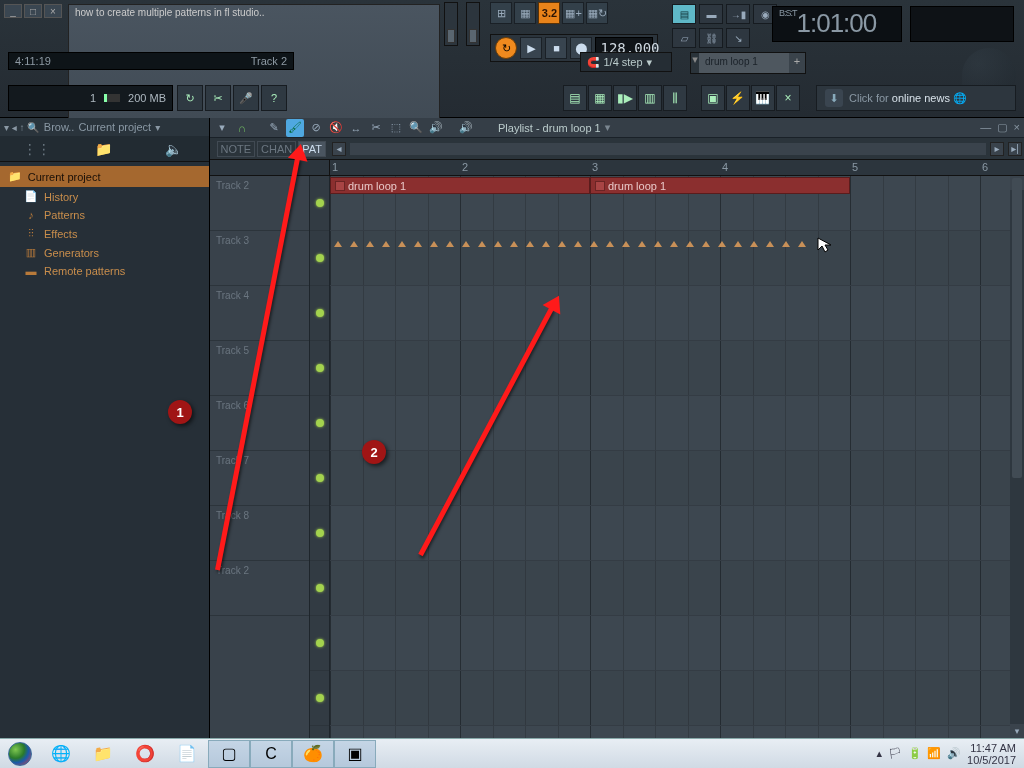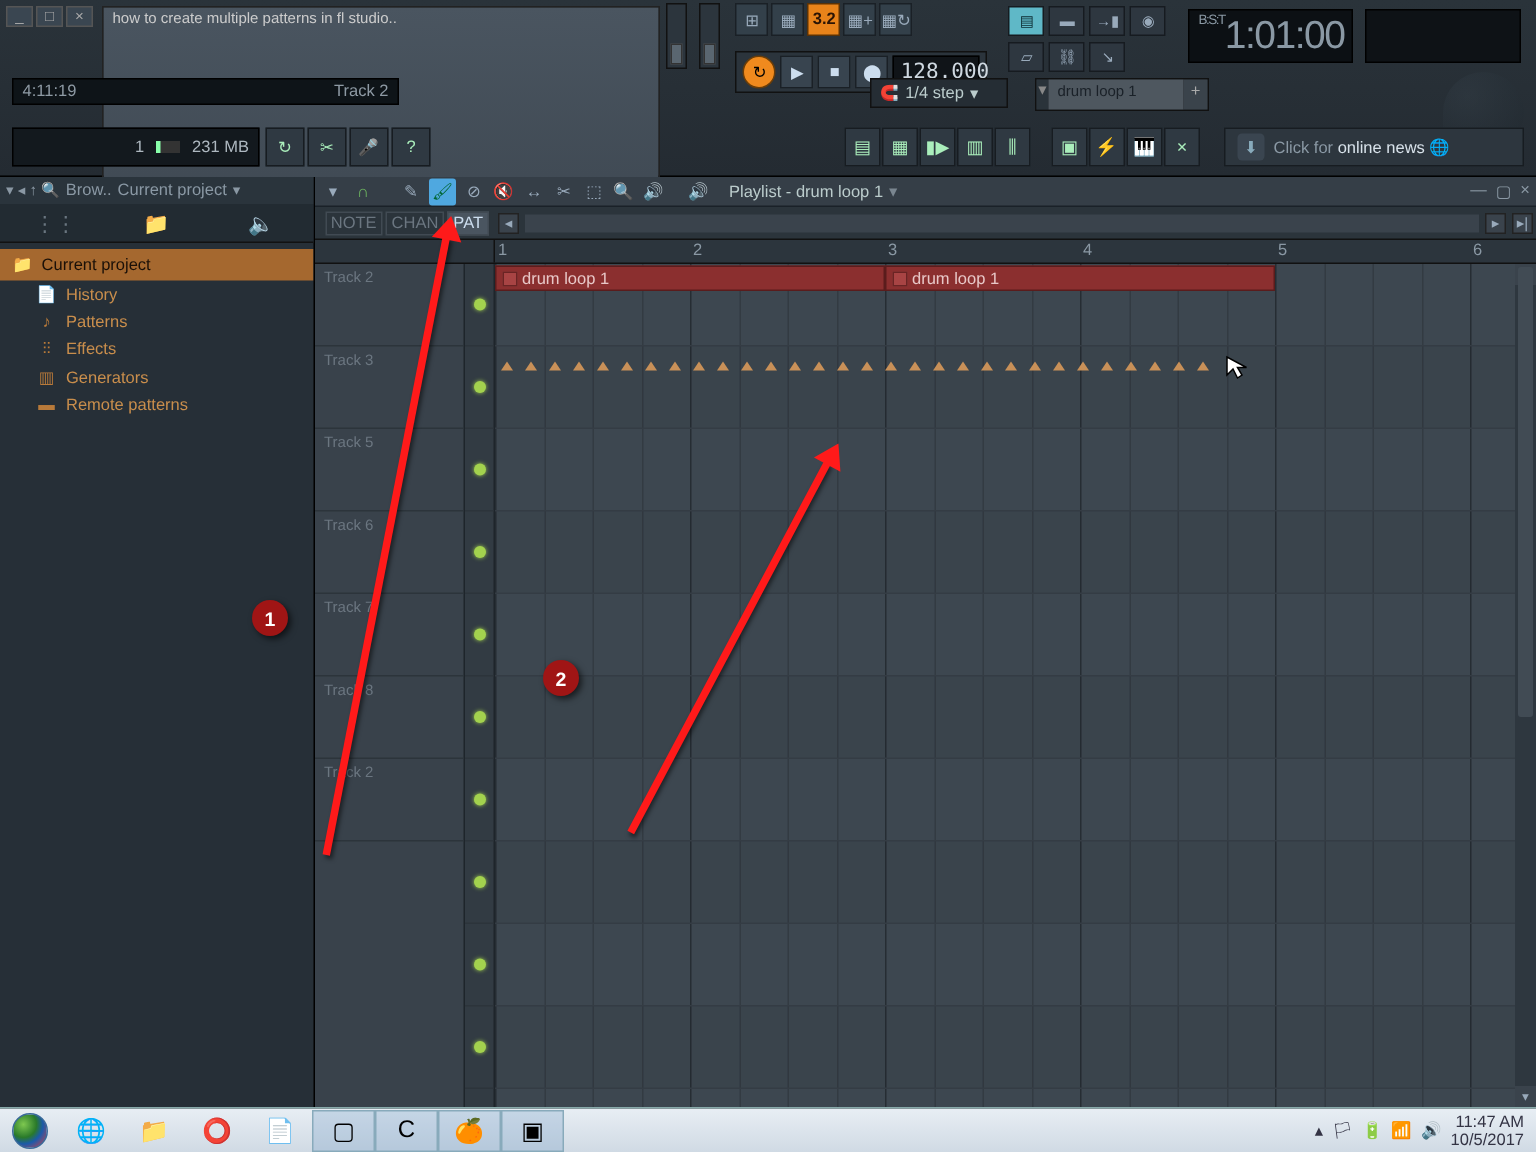--- a/index.html
+++ b/index.html
@@ -17,24 +17,24 @@
 .tcluster{display:flex;gap:2px;margin:2px 0 0 6px}
 .tcluster .btn{width:22px;height:22px;background:#33404a;border:1px solid #1a2026;display:flex;align-items:center;justify-content:center;color:#9ab}
 .orange{background:#e8831a!important;color:#2a1405!important;font-weight:bold;border:1px solid #5a3206!important}
 .play-box{display:flex;align-items:center;background:#2b343c;border:1px solid #111;height:28px;margin:10px 0 0 6px;padding:0 4px;gap:3px}
 .play-box .circ{width:22px;height:22px;border-radius:50%;background:#f08a1e;border:1px solid #6a3d08;display:flex;align-items:center;justify-content:center}
 .play-box .pbtn{width:22px;height:22px;background:#38444f;border:1px solid #1a2026;display:flex;align-items:center;justify-content:center;color:#cde}
 .tempo{width:58px;height:22px;background:#101418;border:1px solid #000;color:#cfd8e0;text-align:right;padding:2px 4px;font-family:monospace;font-size:14px}
 .micro{display:flex;gap:3px;margin:4px 0 0 8px}
 .micro .mb{width:24px;height:20px;background:#2e3740;border:1px solid #161b20;display:flex;align-items:center;justify-content:center;color:#9ab;font-size:10px}
 .cyan{background:#5fb8c7!important;color:#0c2a30!important}
-.timedisp{position:absolute;right:122px;top:6px;width:110px;height:36px;background:#0c1014;border:1px solid #000;color:#d8e2ea;font-family:'Courier New',monospace;font-size:26px;text-align:center;padding:1px 6px;letter-spacing:-1px}
+.timedisp{position:absolute;right:122px;top:6px;width:130px;height:36px;background:#0c1014;border:1px solid #000;color:#d8e2ea;font-family:'Courier New',monospace;font-size:26px;text-align:left;padding:1px 6px;letter-spacing:-1px}
 .timedisp span{font-size:9px;vertical-align:top;color:#8a98a4}
 .vis-box{position:absolute;right:10px;top:6px;width:104px;height:36px;background:#0e1216;border:1px solid #000}
-.hint-bar{position:absolute;left:8px;top:52px;width:258px;height:18px;background:#0e1418;border:1px solid #000;color:#8e9aa4;padding:2px 6px;display:flex;justify-content:space-between}
+.hint-bar{position:absolute;left:8px;top:52px;width:286px;height:18px;background:#0e1418;border:1px solid #000;color:#8e9aa4;padding:2px 6px;display:flex;justify-content:space-between}
 .fl-logo{position:absolute;right:8px;top:48px;width:54px;height:54px;opacity:.3}
 .fl-logo::before{content:"";position:absolute;inset:0;background:radial-gradient(circle at 30% 30%,#3a4650,#1a2228);border-radius:50% 50% 50% 10%}
 .snap-box{position:absolute;left:580px;top:52px;width:92px;height:20px;background:#252d34;border:1px solid #111;color:#bcc;padding:2px 6px;display:flex;align-items:center;gap:4px}
 .snap-box::before{content:"🧲";font-size:10px}
 .pattern-sel{position:absolute;left:690px;top:52px;width:116px;height:22px;background:#1e2429;border:1px solid #111;display:flex}
 .pattern-sel .lbl{flex:1;background:#4e575f;color:#1a2128;padding:3px 6px;font-size:10px}
 .pattern-sel .plus{width:16px;background:#3a434b;color:#aaa;text-align:center;padding:2px}
 .row3{position:absolute;left:8px;top:82px;right:8px;height:32px;display:flex;align-items:center;gap:4px}
 .cpu-mem{width:165px;height:26px;background:#13191e;border:1px solid #000;display:flex;align-items:center;justify-content:flex-end;gap:8px;padding:0 6px;color:#aeb8c0;font-family:monospace;font-size:10px}
 .cpu-mem .bar{width:16px;height:8px;background:#333;position:relative}
@@ -55,21 +55,21 @@
 .br-icons .bic{width:24px;text-align:center;font-size:14px}
 .tree{flex:1;padding:4px 0;overflow:hidden}
 .tree-root{display:flex;align-items:center;gap:6px;padding:4px 8px;background:#a5682f;color:#1a1008}
 .tree-root .fold{color:#d89038}
 .tree-item{display:flex;align-items:center;gap:6px;padding:3px 8px 3px 24px;color:#c98e4c}
 .tree-item .ico{color:#b87a3a;width:14px;text-align:center}
 .playlist{flex:1;background:#323b43;display:flex;flex-direction:column;position:relative}
 .pl-toolbar{height:20px;background:#353e47;display:flex;align-items:center;gap:4px;padding:0 4px;color:#9ab;border-bottom:1px solid #1a2128}
 .pl-toolbar .tb{width:16px;height:16px;display:flex;align-items:center;justify-content:center;font-size:11px;cursor:default}
 .pl-toolbar .paint-hl{background:#4fa8e0;color:#063;border-radius:2px;width:18px;height:18px}
-.pl-toolbar .title{margin-left:8px;color:#bcc}
+.pl-toolbar .title{margin-left:20px;color:#bcc}
 .pl-toolbar .wctl{margin-left:auto;display:flex;gap:6px;color:#8a98a4}
 .pl-sub{height:22px;background:#2b343b;display:flex;border-bottom:1px solid #111}
 .pl-sub .modes{width:120px;display:flex;align-items:flex-end;justify-content:flex-end;gap:2px;padding:2px 4px;color:#6b7680;font-size:8px}
 .pl-sub .modes .m{padding:1px 3px;border:1px solid #414a53}
 .pl-sub .modes .m.on{background:#4a5560;color:#cde}
 .pl-sub .ruler-sc{flex:1;display:flex;align-items:center}
 .pl-sub .sc{width:14px;height:14px;background:#3a434c;border:1px solid #222;color:#9ab;font-size:10px;text-align:center;margin:0 2px}
 .ruler{height:16px;background:#2c353d;display:flex;border-bottom:1px solid #111;position:relative}
 .ruler .trk-hdr{width:120px;border-right:1px solid #111}
 .ruler .ticks{flex:1;position:relative;color:#8a98a4;font-size:10px}
@@ -171,21 +171,21 @@
  <div class="pattern-sel">
   <div style="width:8px;background:#2a333a;color:#888;text-align:center">▾</div>
   <div class="lbl">drum loop  1</div>
   <div class="plus">+</div>
  </div>
  <div class="fl-logo"></div>
  <div class="row3">
   <div class="cpu-mem">
    <span>1</span>
         <div class="bar"></div>
-   <span>231 MB</span>
+   <span>200 MB</span>
   </div>
   <div class="ico-row">
    <div class="ib">↻</div>
    <div class="ib">✂</div>
    <div class="ib">🎤</div>
    <div class="ib">?</div>
   </div>
   <div class="spacer"></div>
   <div class="pbtns">
    <div class="pb">▤</div>
@@ -292,20 +292,21 @@
     <span class="tick" style="left:262px">3</span>
     <span class="tick" style="left:392px">4</span>
     <span class="tick" style="left:522px">5</span>
     <span class="tick" style="left:652px">6</span>
    </div>
   </div>
   <div class="tracks">
    <div class="trk-names">
     <div class="trk-row">Track 2</div>
     <div class="trk-row">Track 3</div>
+    <div class="trk-row">Track 4</div>
     <div class="trk-row">Track 5</div>
     <div class="trk-row">Track 6</div>
     <div class="trk-row">Track 7</div>
     <div class="trk-row">Track 8</div>
     <div class="trk-row">Track 2</div>
    </div>
    <div class="trk-dots">
     <div class="dot"></div>
     <div class="dot"></div>
     <div class="dot"></div>

